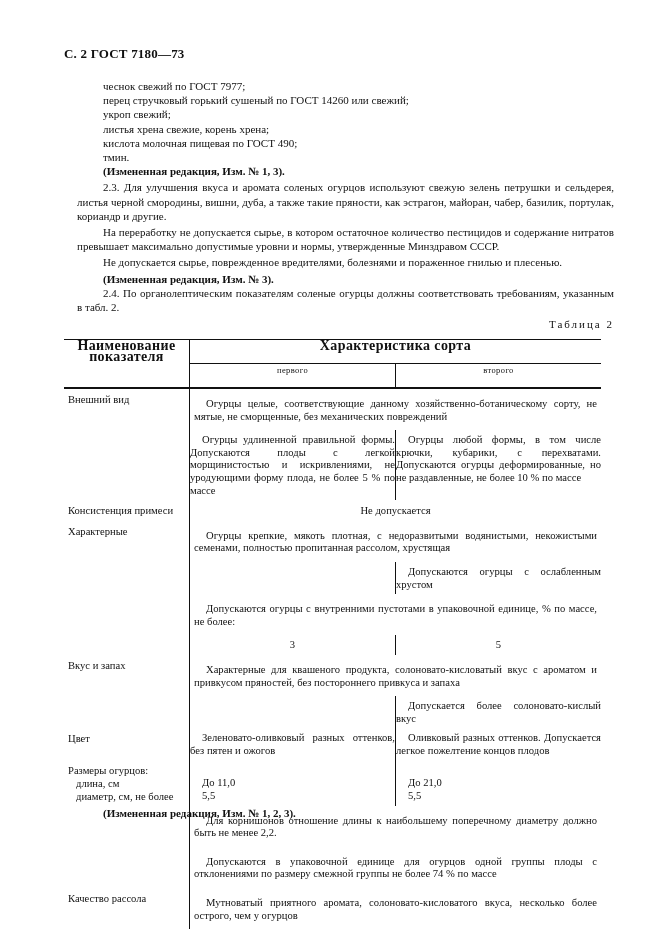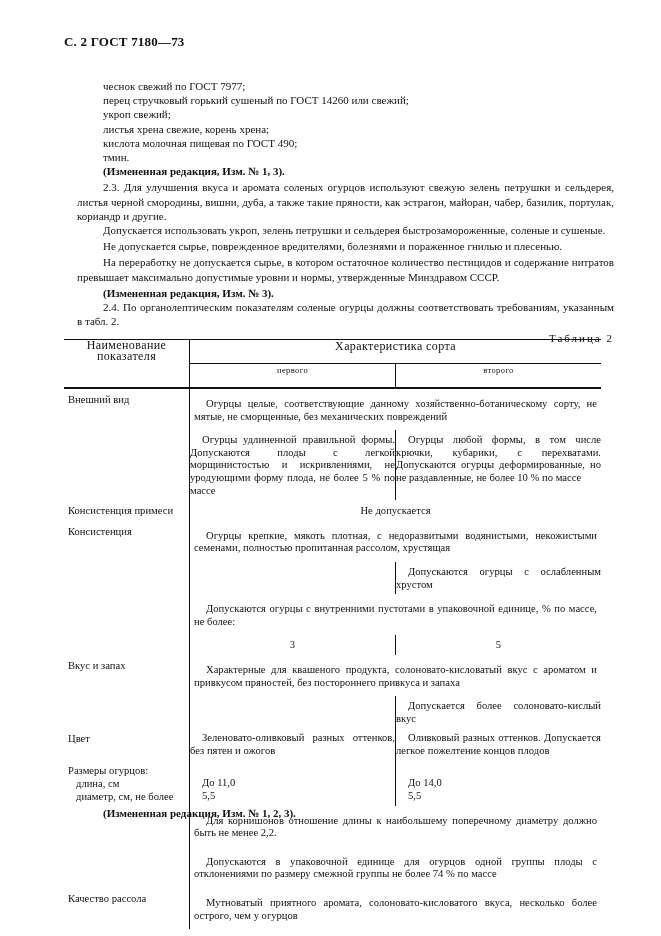--- a/index.html
+++ b/index.html
@@ -2,46 +2,46 @@
 <html><head>
 <meta charset="utf-8">
 <style>
   html, body { margin: 0; padding: 0; background: #ffffff; }
   body {
     width: 661px; height: 936px; position: relative; overflow: hidden;
     font-family: "Liberation Serif", "DejaVu Serif", serif;
     color: #111;
   }
   .page-header {
-    position: absolute; left: 64px; top: 34px;
+    position: absolute; left: 64px; top: 46px;
     font-weight: bold; font-size: 13px; letter-spacing: 0.2px;
   }
   .text-block {
     position: absolute; left: 77px; width: 537px;
     font-size: 11px; line-height: 14.2px;
   }
   .list-line { padding-left: 26px; }
   .para { text-indent: 26px; text-align: justify; }
   .note { padding-left: 26px; font-weight: bold; }
   .right { text-align: right; letter-spacing: 2px; }
 
   table.spec {
     position: absolute; left: 64px; top: 339px; width: 537px;
     border-collapse: collapse; font-size: 10.6px; line-height: 12.6px;
   }
   table.spec td, table.spec th { padding: 0; vertical-align: top; }
   .thead-top { border-top: 1.5px solid #111; }
   .hdr-name {
-    width: 125px; text-align: center; font-size: 12px; line-height: 11px;
+    width: 125px; text-align: center; font-size: 14px; line-height: 11px;
     border-right: 1px solid #111; border-bottom: 2px solid #111;
-    vertical-align: middle; font-weight: normal; letter-spacing: 0.4px;
+    vertical-align: middle; font-weight: bold; letter-spacing: 0.4px;
     padding-top: 10px;
   }
   .hdr-char {
-    text-align: center; font-size: 12px; font-weight: normal; height: 23px;
+    text-align: center; font-size: 14px; font-weight: bold; height: 23px;
     border-bottom: 1px solid #111; vertical-align: middle; letter-spacing: 0.4px;
   }
   .hdr-sub {
     text-align: center; font-size: 8.5px; font-weight: normal; height: 23px;
     border-bottom: 2px solid #111; vertical-align: middle; letter-spacing: 0.4px; margin-top: 28px;
   }
   .hdr-sub.left { border-right: 1px solid #111; width: 205px; }
   .lbl { padding: 5px 4px 0 4px !important; }
   .c1 { border-left: 1px solid #111; }
   .span { padding: 5px 0 3px 0 !important; }
@@ -59,23 +59,22 @@
 
 <div class="text-block" style="top:79px;">
   <div class="list-line">чеснок свежий по ГОСТ 7977;</div>
   <div class="list-line">перец стручковый горький сушеный по ГОСТ 14260 или свежий;</div>
   <div class="list-line">укроп свежий;</div>
   <div class="list-line">листья хрена свежие, корень хрена;</div>
   <div class="list-line">кислота молочная пищевая по ГОСТ 490;</div>
   <div class="list-line">тмин.</div>
   <div class="note">(Измененная редакция, Изм. № 1, 3).</div>
   <div class="para" style="margin-top:2px;">2.3. Для улучшения вкуса и аромата соленых огурцов используют свежую зелень петрушки и сельдерея, листья черной смородины, вишни, дуба, а также такие пряности, как эстрагон, майоран, чабер, базилик, портулак, кориандр и другие.</div>
-  <div class="para">Допускается использовать укроп, зелень петрушки и сельдерея быстрозамороженные, соленые и сушеные.</div>
+  <div class="para" style="margin-top:2px;">На переработку не допускается сырье, в котором остаточное количество пестицидов и содержание нитратов превышает максимально допустимые уровни и нормы, утвержденные Минздравом СССР.</div>
   <div class="para" style="margin-top:2px;">Не допускается сырье, поврежденное вредителями, болезнями и пораженное гнилью и плесенью.</div>
-  <div class="para" style="margin-top:2px;">На переработку не допускается сырье, в котором остаточное количество пестицидов и содержание нитратов превышает максимально допустимые уровни и нормы, утвержденные Минздравом СССР.</div>
   <div class="note" style="margin-top:2px;">(Измененная редакция, Изм. № 3).</div>
   <div class="para">2.4. По органолептическим показателям соленые огурцы должны соответствовать требованиям, указанным в табл. 2.</div>
   <div class="right" style="margin-top:3px;">Таблица 2</div>
 </div>
 
 <table class="spec">
   <tbody>
       <tr class="thead-top">
     <th class="hdr-name" rowspan="2">Наименование показателя</th>
     <th class="hdr-char" colspan="2">Характеристика сорта</th>
@@ -99,21 +98,21 @@
           <p>Огурцы любой формы, в том числе крючки, кубарики, с перехватами. Допускаются огурцы деформированные, но не раздавленные, не более 10 % по массе</p>
         </td>
   </tr>
 
   <tr>
     <td class="lbl">Консистенция примеси</td>
     <td class="c1 span center" colspan="2">Не допускается</td>
   </tr>
 
   <tr>
-    <td class="lbl" rowspan="4">Консистенция</td>
+    <td class="lbl" rowspan="4">Характерные</td>
     <td class="c1 span" colspan="2">
           <p>Огурцы крепкие, мякоть плотная, с недоразвитыми водянистыми, некожистыми семенами, полностью пропитанная рассолом, хрустящая</p>
         </td>
   </tr>
   <tr>
     <td class="c1 col divl"></td>
     <td class="col">
           <p>Допускаются огурцы с ослабленным хрустом</p>
         </td>
   </tr>
@@ -154,21 +153,21 @@
     <td class="lbl" rowspan="3">
       <div>Размеры огурцов:</div>
       <div class="indent2">длина, см</div>
       <div class="indent2">диаметр, см, не более</div>
     </td>
     <td class="c1 col divl" style="padding-top:17px !important; padding-left:12px !important;">
       <div>До 11,0</div>
       <div>5,5</div>
     </td>
     <td class="col" style="padding-top:17px !important; padding-left:12px !important;">
-      <div>До 14,0</div>
+      <div>До 21,0</div>
       <div>5,5</div>
     </td>
   </tr>
   <tr>
     <td class="c1 span" colspan="2">
           <p>Для корнишонов отношение длины к наибольшему поперечному диаметру должно быть не менее 2,2.</p>
         </td>
   </tr>
   <tr>
     <td class="c1 span" colspan="2">

